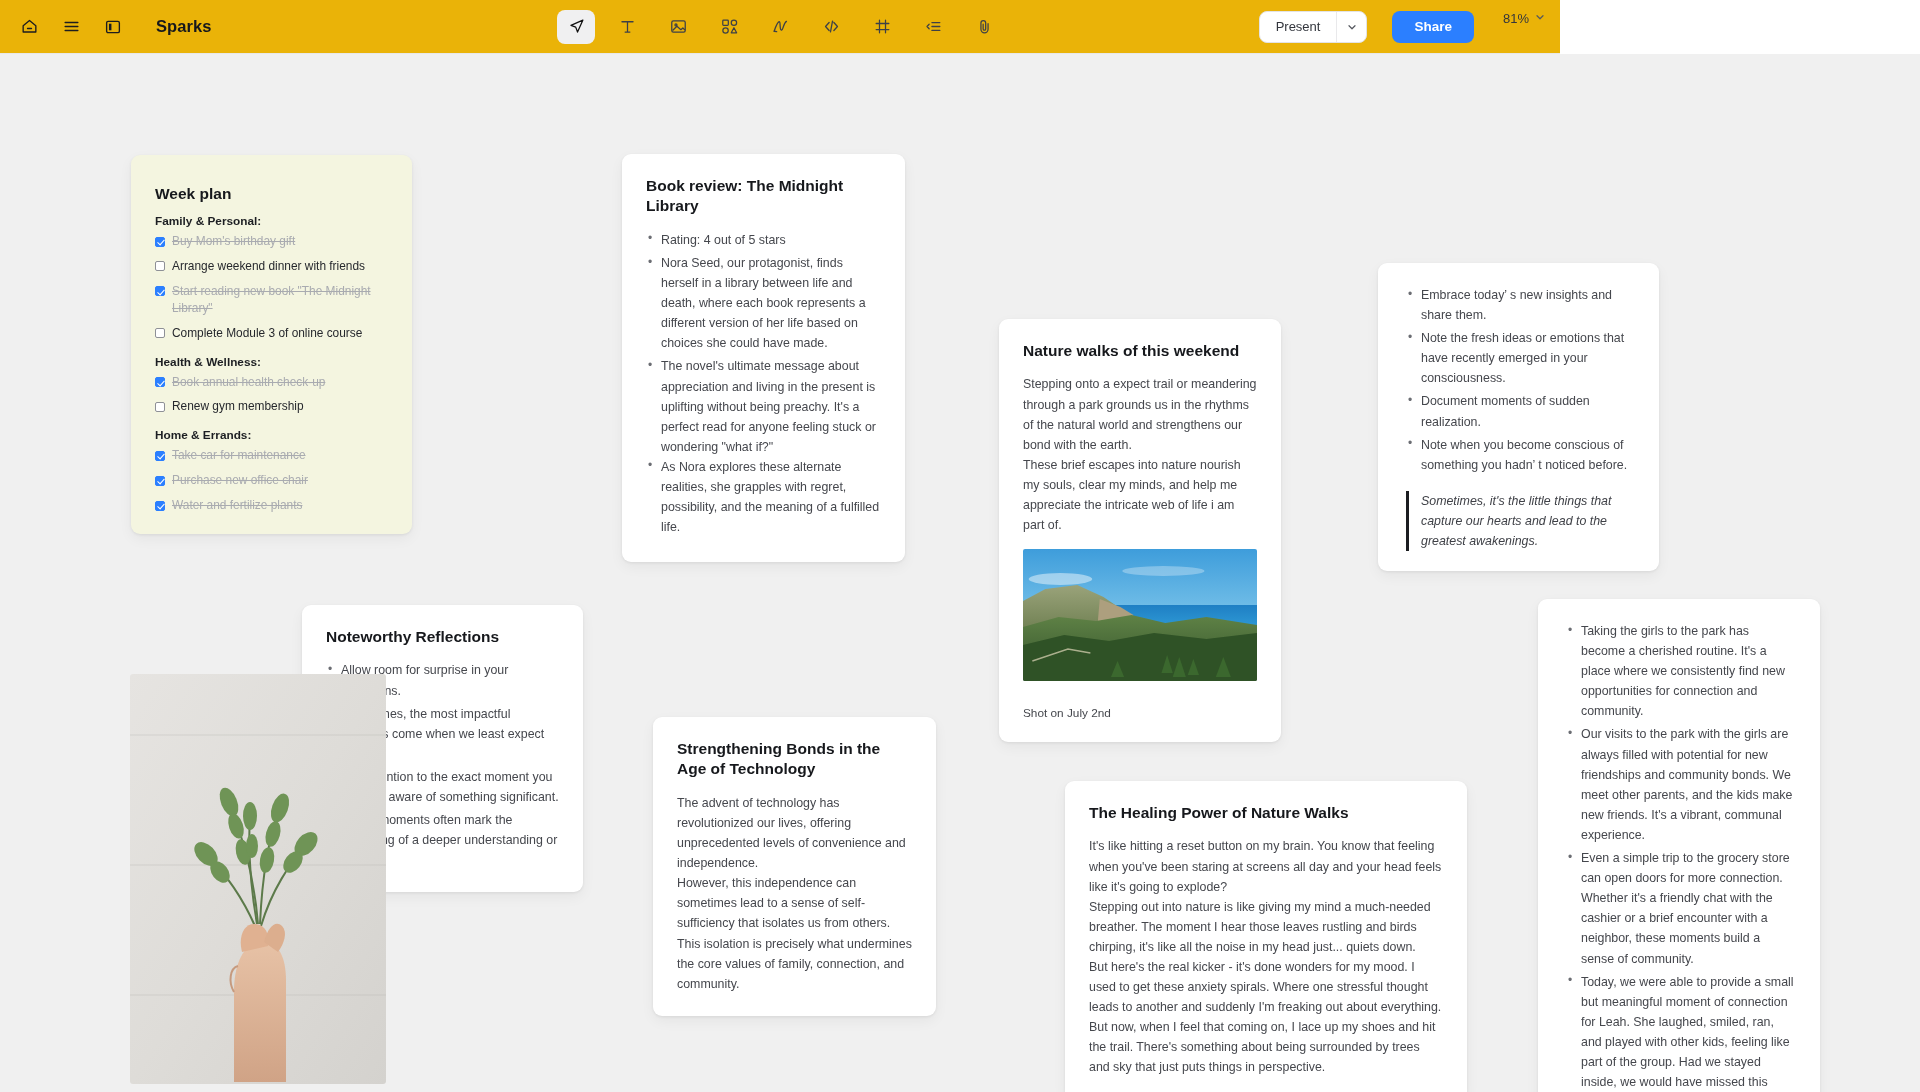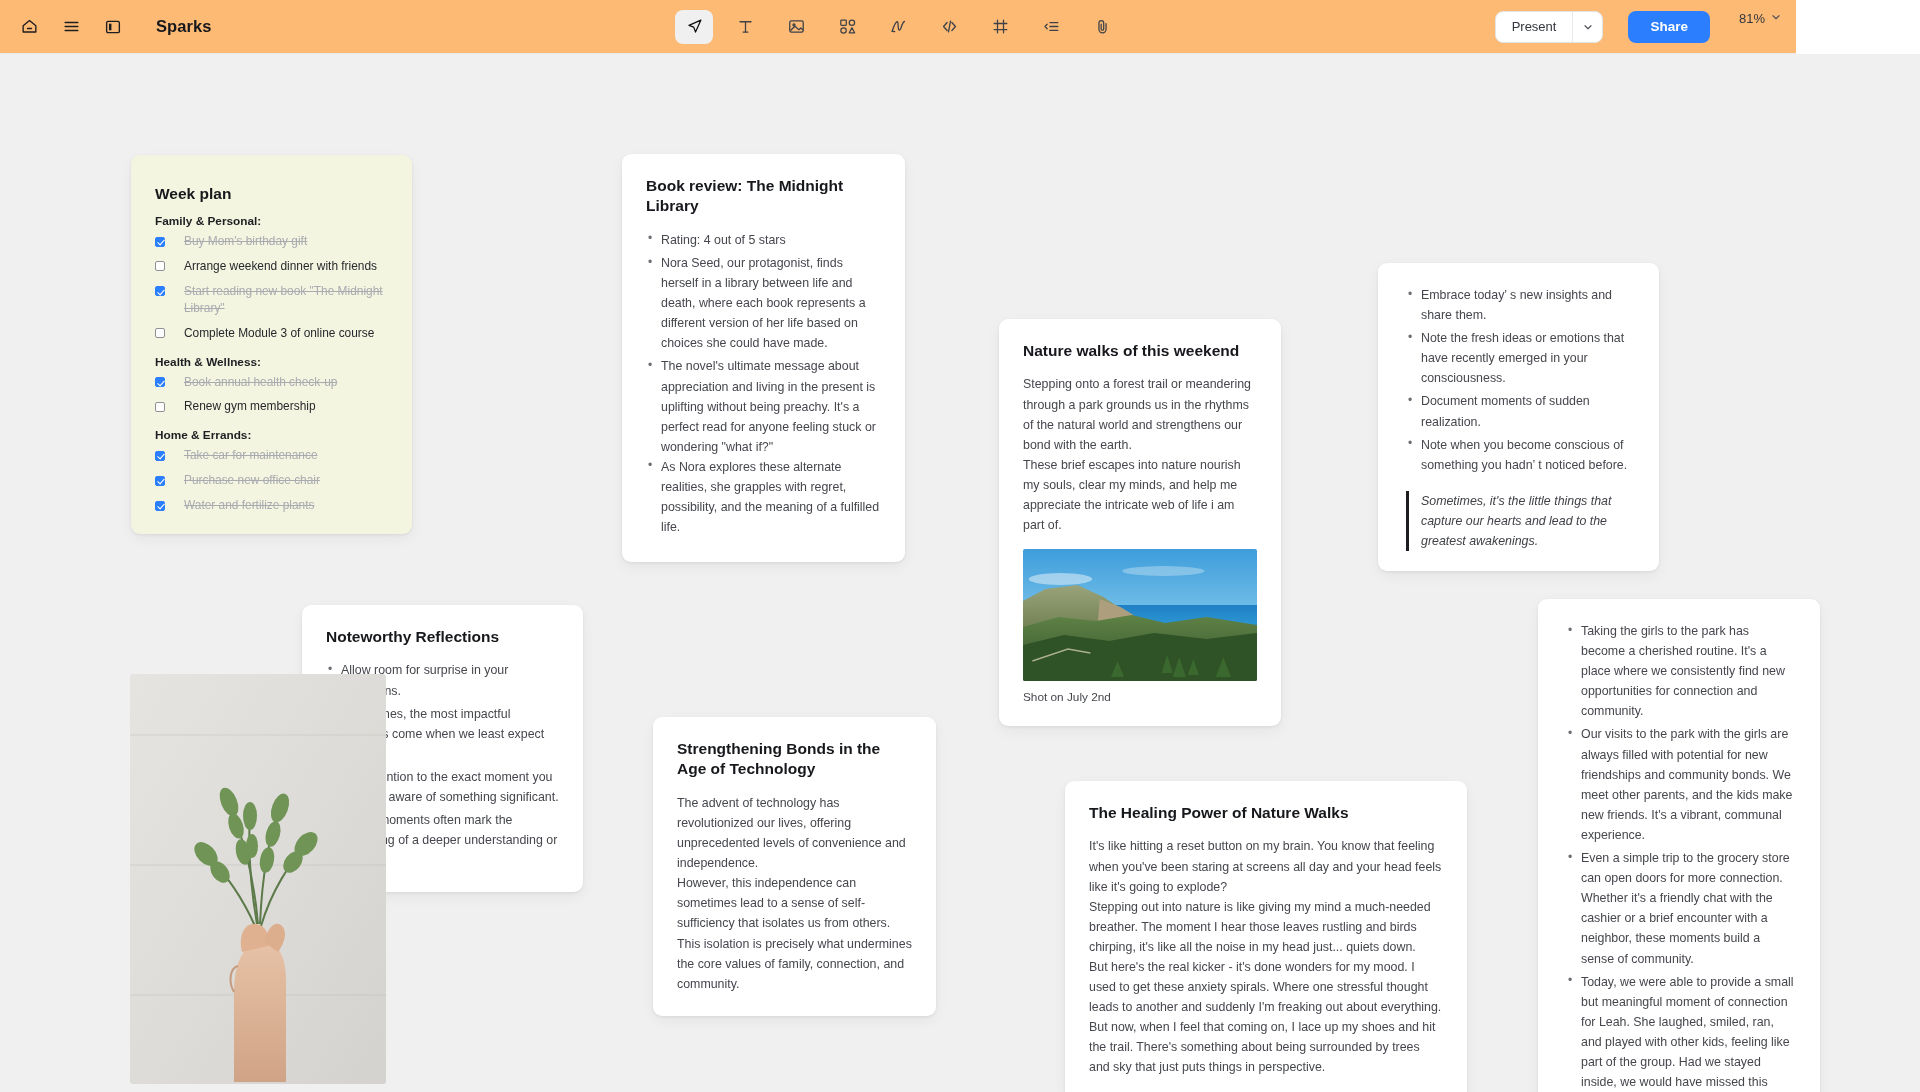--- a/index.html
+++ b/index.html
@@ -6,22 +6,22 @@
   html, body {
     width: 1920px; height: 1092px;
     font-family: "Liberation Sans", sans-serif;
     background: #ffffff;
     overflow: hidden;
   }
 
   
   .topbar {
     position: absolute; top: 0; left: 0;
-    width: 1796px; height: 54px;
-    background: #fdba74;
+    width: 1560px; height: 54px;
+    background: #eab308;
     border-bottom: 1px solid #e8e8e8;
     display: flex; align-items: center;
     z-index: 50;
   }
   .tb-left { display: flex; align-items: center; gap: 4px; padding-left: 10px; }
   .icon-btn {
     width: 38px; height: 38px;
     display: flex; align-items: center; justify-content: center;
     border-radius: 7px; cursor: pointer;
     color: #1d1d1f;
@@ -119,21 +119,21 @@
 
   
   .weekplan { background: #f4f5e0; }
   .wp-title { font-size: 15.5px; font-weight: bold; color: #16181c; margin-bottom: 11px; }
   .wp-group-label {
     font-size: 11.8px; font-weight: bold; color: #1c1e22;
     margin-top: 13px; margin-bottom: 5px;
   }
   .wp-group-label.first { margin-top: 0; }
   .todo {
-    display: flex; align-items: flex-start; gap: 19px;
+    display: flex; align-items: flex-start; gap: 7px;
     margin-bottom: 8px; cursor: pointer;
   }
   .cb {
     width: 10px; height: 10px; flex: 0 0 10px;
     margin-top: 3.5px;
     border: 1px solid #8e9096; border-radius: 2px;
     background: #fff;
   }
   .cb.checked {
     background: #2b7fff; border-color: #2b7fff;
@@ -146,21 +146,21 @@
     transform: rotate(42deg);
   }
   .todo-text { font-size: 11.9px; line-height: 1.42; color: #26282d; }
   .todo.done .todo-text { color: #a9abb0; text-decoration: line-through; }
 
   
   .photo {
     width: 100%; border-radius: 2px; overflow: hidden;
     display: block;
   }
-  .caption { font-size: 11.8px; color: #45474d; margin-top: 9px; }
+  .caption { font-size: 11.8px; color: #45474d; margin-top: 25px; }
 
   .hand-photo {
     position: absolute;
     border-radius: 3px; overflow: hidden;
   }
 
   
   .arrows { position: absolute; inset: 0; pointer-events: none; }
 </style>
 </head>
@@ -396,21 +396,21 @@
       <path d="M112 278 C108 262, 114 250, 124 250 C134 250, 140 258, 138 272" fill="#e0b191"></path>
       <path d="M134 268 C138 252, 146 246, 152 252 C158 258, 154 270, 148 278" fill="#dcae8e"></path>
       <path d="M104 318 C98 308, 100 294, 108 292" fill="none" stroke="#c69a7e" stroke-width="2"></path>
     </svg>
   </div>
 
   <div class="card" style="left:999px; top:265px; width:282px;">
     <div class="card-inner">
       <h3>Nature walks of this weekend</h3>
       <div class="body-text">
-        <p>Stepping onto a forest trail or meandering through a park grounds us in the rhythms of the natural world and strengthens our bond with the earth.</p>
+        <p>Stepping onto a expect trail or meandering through a park grounds us in the rhythms of the natural world and strengthens our bond with the earth.</p>
         <p>These brief escapes into nature nourish my souls, clear my minds, and help me appreciate the intricate web of life i am part of.</p>
       </div>
       <div style="margin-top:14px;">
         <svg class="photo" width="100%" height="132" viewBox="0 0 250 132" preserveAspectRatio="none">
           <defs>
             <linearGradient id="sky" x1="0" y1="0" x2="0" y2="1">
               <stop offset="0%" stop-color="#3e9ddb"></stop>
                 <stop offset="55%" stop-color="#7bc4ea"></stop>
               <stop offset="100%" stop-color="#cfe8f4"></stop>
             </linearGradient>

